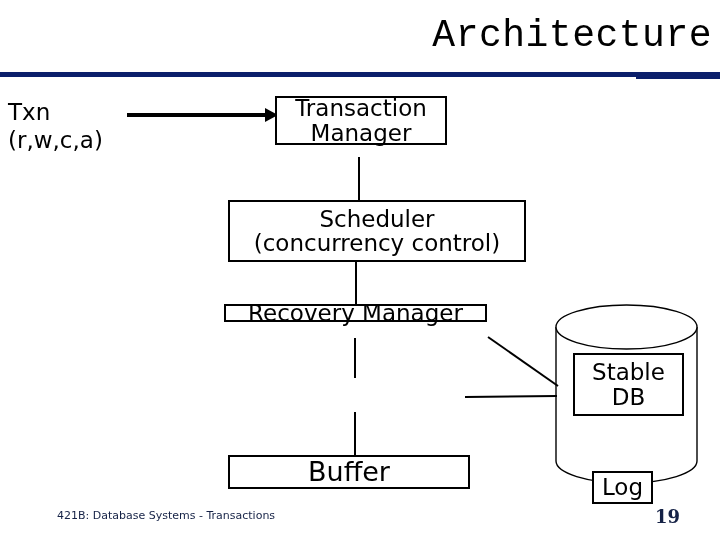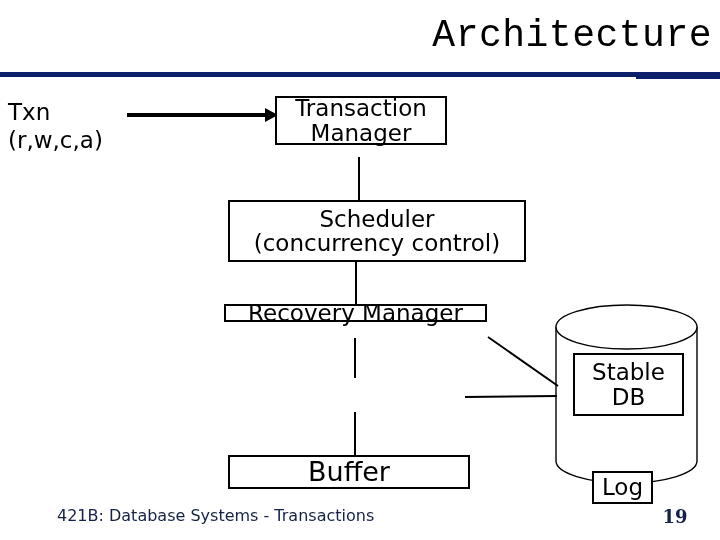--- a/index.html
+++ b/index.html
@@ -117,30 +117,30 @@
   #box-log {
     left: 592px;  top: 437px;  width: 61px;  height: 33px;
     font-size: 23px;
     margin-top: 34px;
   }
 
   
   #footer-text {
     left: 57px;
     top: 509px;
-    font-size: 16px;
+    font-size: 11px;
     line-height: 14px;
     color: #152246;
     font-family: "DejaVu Sans", sans-serif;
   }
   #page-number {
     left: 655px;
     top: 506px;
     width: 40px;
-    text-align: center;
+    text-align: left;
     font-family: "DejaVu Serif", serif;
     font-size: 18px;
     font-weight: bold;
     line-height: 22px;
     color: #152246;
   }
 </style>
 </head>
 <body>
 

